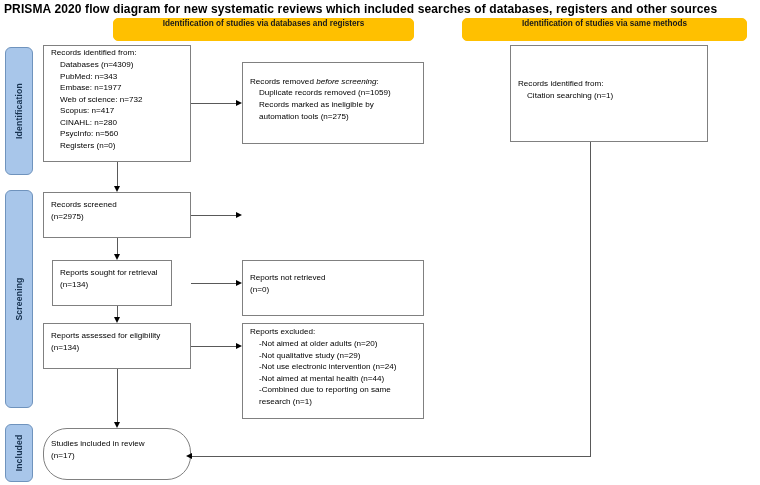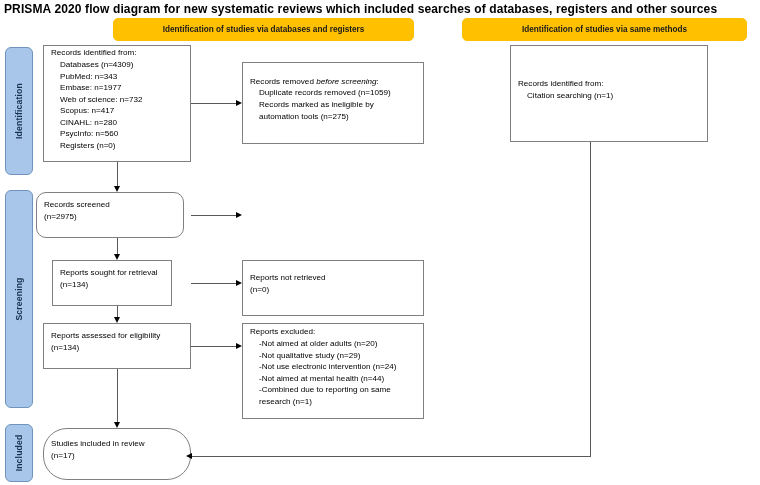--- a/index.html
+++ b/index.html
@@ -31,21 +31,21 @@
     color: #000;
   }
 
   
   .hdr-bar {
     position: absolute;
     background: #FFC000;
     border: 1px solid #FFC000;
     border-radius: 5px;
     display: flex;
-    align-items: center;
+    align-items: flex-start;
     justify-content: center;
     font-size: 8.2px;
     font-weight: bold;
     color: #1a1a1a;
     box-sizing: border-box;
   }
 
   
   .stage-bar {
     position: absolute;
@@ -154,21 +154,21 @@
     Duplicate records removed (n=1059)
     Records marked as ineligible by
     automation tools (n=275)</span></div>
   </div>
 
   <div class="node" style="left:510px; top:45px; width:198px; height:97px;">
     <div class="txt">Records identified from:
     Citation searching (n=1)</div>
   </div>
 
-  <div class="node" style="left:36px; top:192px; width:148px; height:46px;border-radius:10px;">
+  <div class="node" style="left:43px; top:192px; width:148px; height:46px;">
     <div class="txt">Records screened
 (n=2975)</div>
   </div>
 
 
   <div class="node" style="left:43px; top:260px; width:120px; height:46px;margin-left:9px;">
     <div class="txt">Reports sought for retrieval
 (n=134)</div>
   </div>
 

